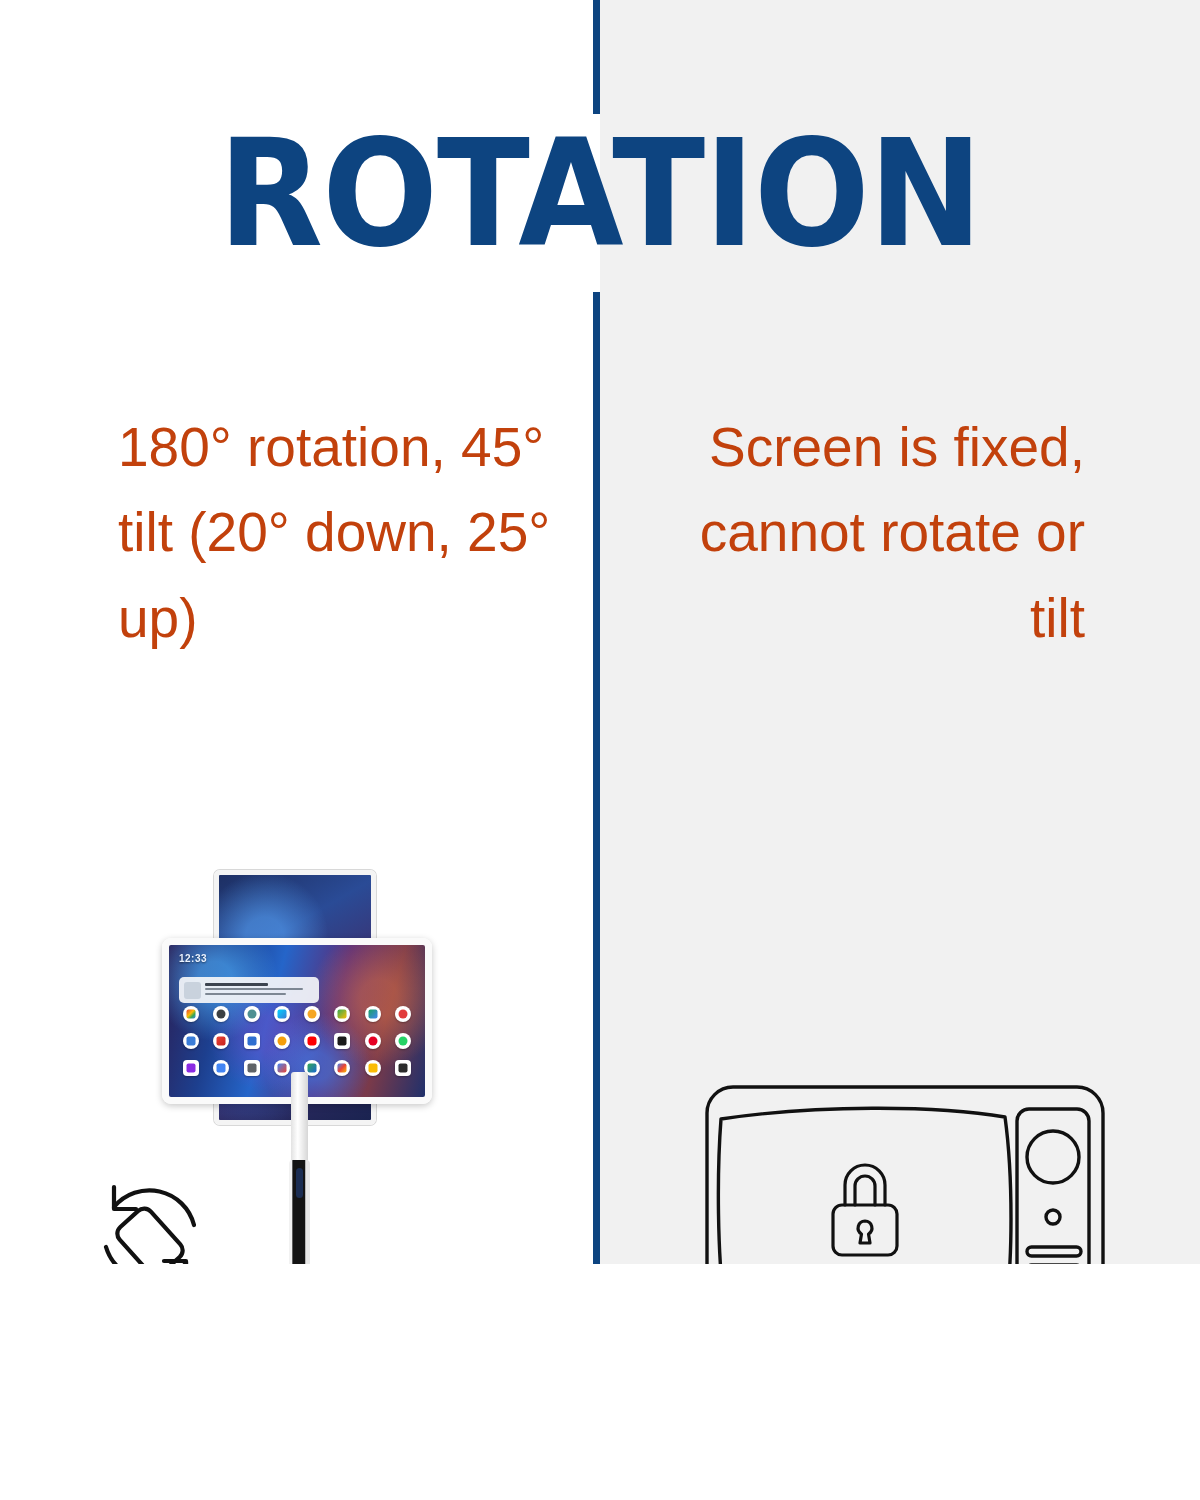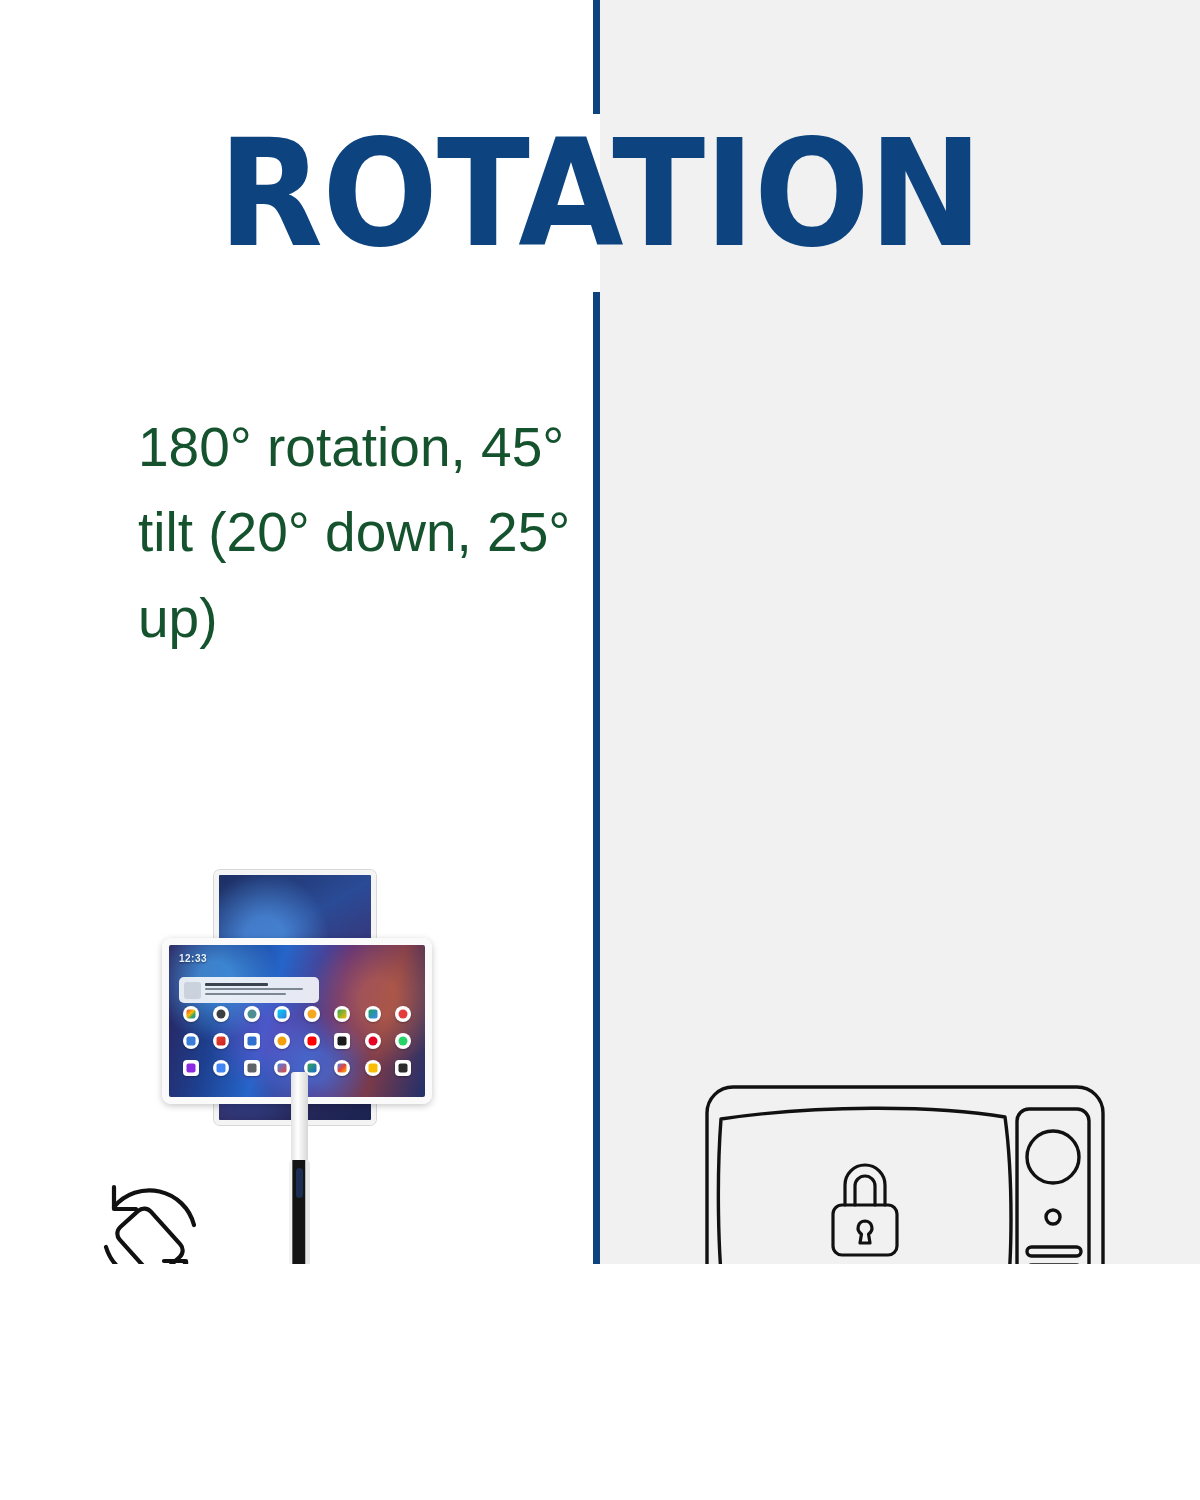--- a/index.html
+++ b/index.html
@@ -56,22 +56,21 @@
     white-space: nowrap;
   }
 
   
   .copy {
     position: absolute;
     font-family: "Liberation Sans", sans-serif;
     font-weight: 400;
     font-size: 55px;
     line-height: 1.55;
-    color: #14532d;
-    margin-left: 20px;
+    color: #c2410c;
   }
   .copy-left {
     left: 118px;
     top: 405px;
     width: 440px;
     text-align: left;
   }
   .copy-right {
     left: 645px;
     top: 405px;
@@ -245,20 +244,21 @@
 
   <div class="bg-left"></div>
   <div class="bg-right"></div>
 
   <div class="divider-seg divider-top"></div>
   <div class="divider-seg divider-bottom"></div>
 
   <div class="title">ROTATION</div>
 
   <div class="copy copy-left">180° rotation, 45° tilt (20° down, 25° up)</div>
+  <div class="copy copy-right">Screen is fixed, cannot rotate or tilt</div>
 
   <div class="product">
 
     <div class="screen-back"></div>
 
     <div class="screen-front">
       <div class="wall"></div>
       <div class="clock">12:33</div>
       <div class="notif-card">
         <div class="notif-thumb"></div>

